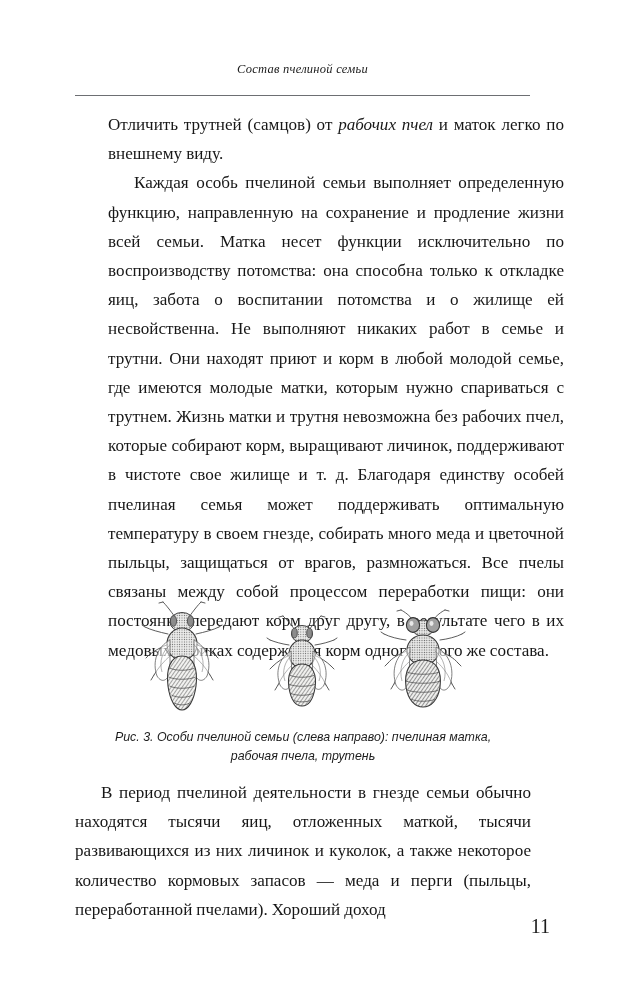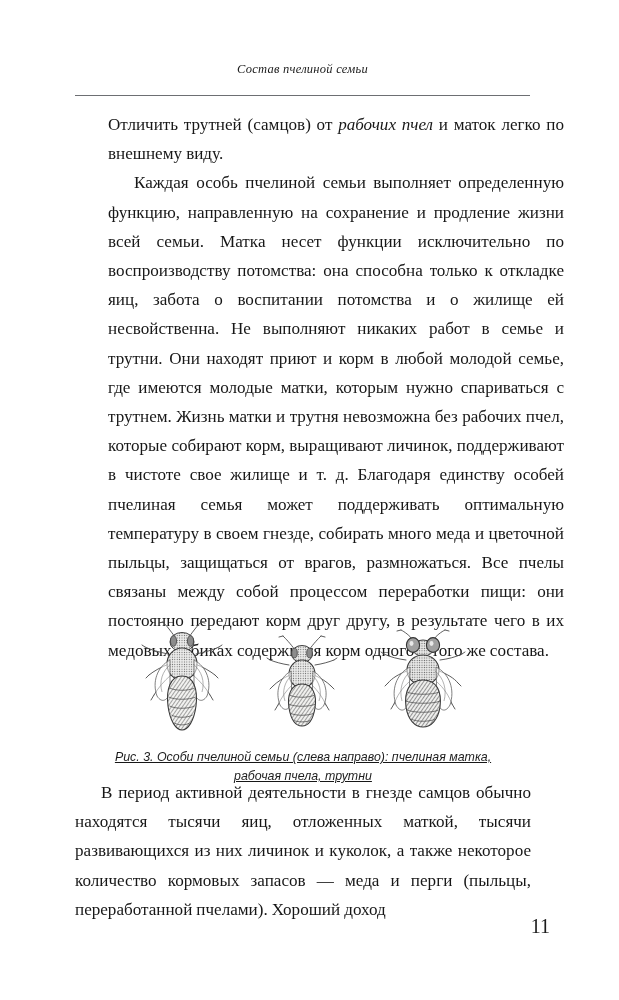--- a/index.html
+++ b/index.html
@@ -58,23 +58,22 @@
     -webkit-hyphens: manual;
     word-spacing: -0.2px;
   }
   p.body.indent { text-indent: 26px; }
   p.body em { font-style: italic; }
 
   
   .figure {
     position: absolute;
     left: 75px;
-    top: 616px;
+    top: 596px;
     width: 456px;
-    text-decoration: underline;
   }
   .bee-row {
     display: flex;
     justify-content: center;
     align-items: flex-end;
     gap: 42px;
     height: 118px;
   }
   .bee { display: block; }
   .bee.queen  { width: 84px;  height: 114px; }
@@ -269,23 +268,23 @@
           <path d="M26 73 C32 76 54 76 60 73"></path>
           <path d="M27.5 82 C33 85 53 85 58.5 82"></path>
           <path d="M31 91 C36 94 50 94 55 91"></path>
         </g>
       </svg>
 
     </div>
 
     <div class="fig-caption">
       <span>Рис. 3. Особи пчелиной семьи (слева направо): пчелиная матка,</span><br>
-      <span>рабочая пчела, трутни</span>
+      <span>рабочая пчела, трутень</span>
     </div>
   </div>
 
   <div class="textblock bottom">
-    <p class="body indent">В период активной деятельности в гнезде самцов обычно находятся тысячи яиц, отложенных маткой, ты­сячи развивающихся из них личинок и куколок, а также некоторое количество кормовых запасов — меда и пер­ги (пыльцы, переработанной пчелами). Хороший доход</p>
+    <p class="body indent">В период пчелиной деятельности в гнезде семьи обычно находятся тысячи яиц, отложенных маткой, ты­сячи развивающихся из них личинок и куколок, а также некоторое количество кормовых запасов — меда и пер­ги (пыльцы, переработанной пчелами). Хороший доход</p>
   </div>
 
   <div class="folio">11</div>
 
 </div>
 
 </body></html>

